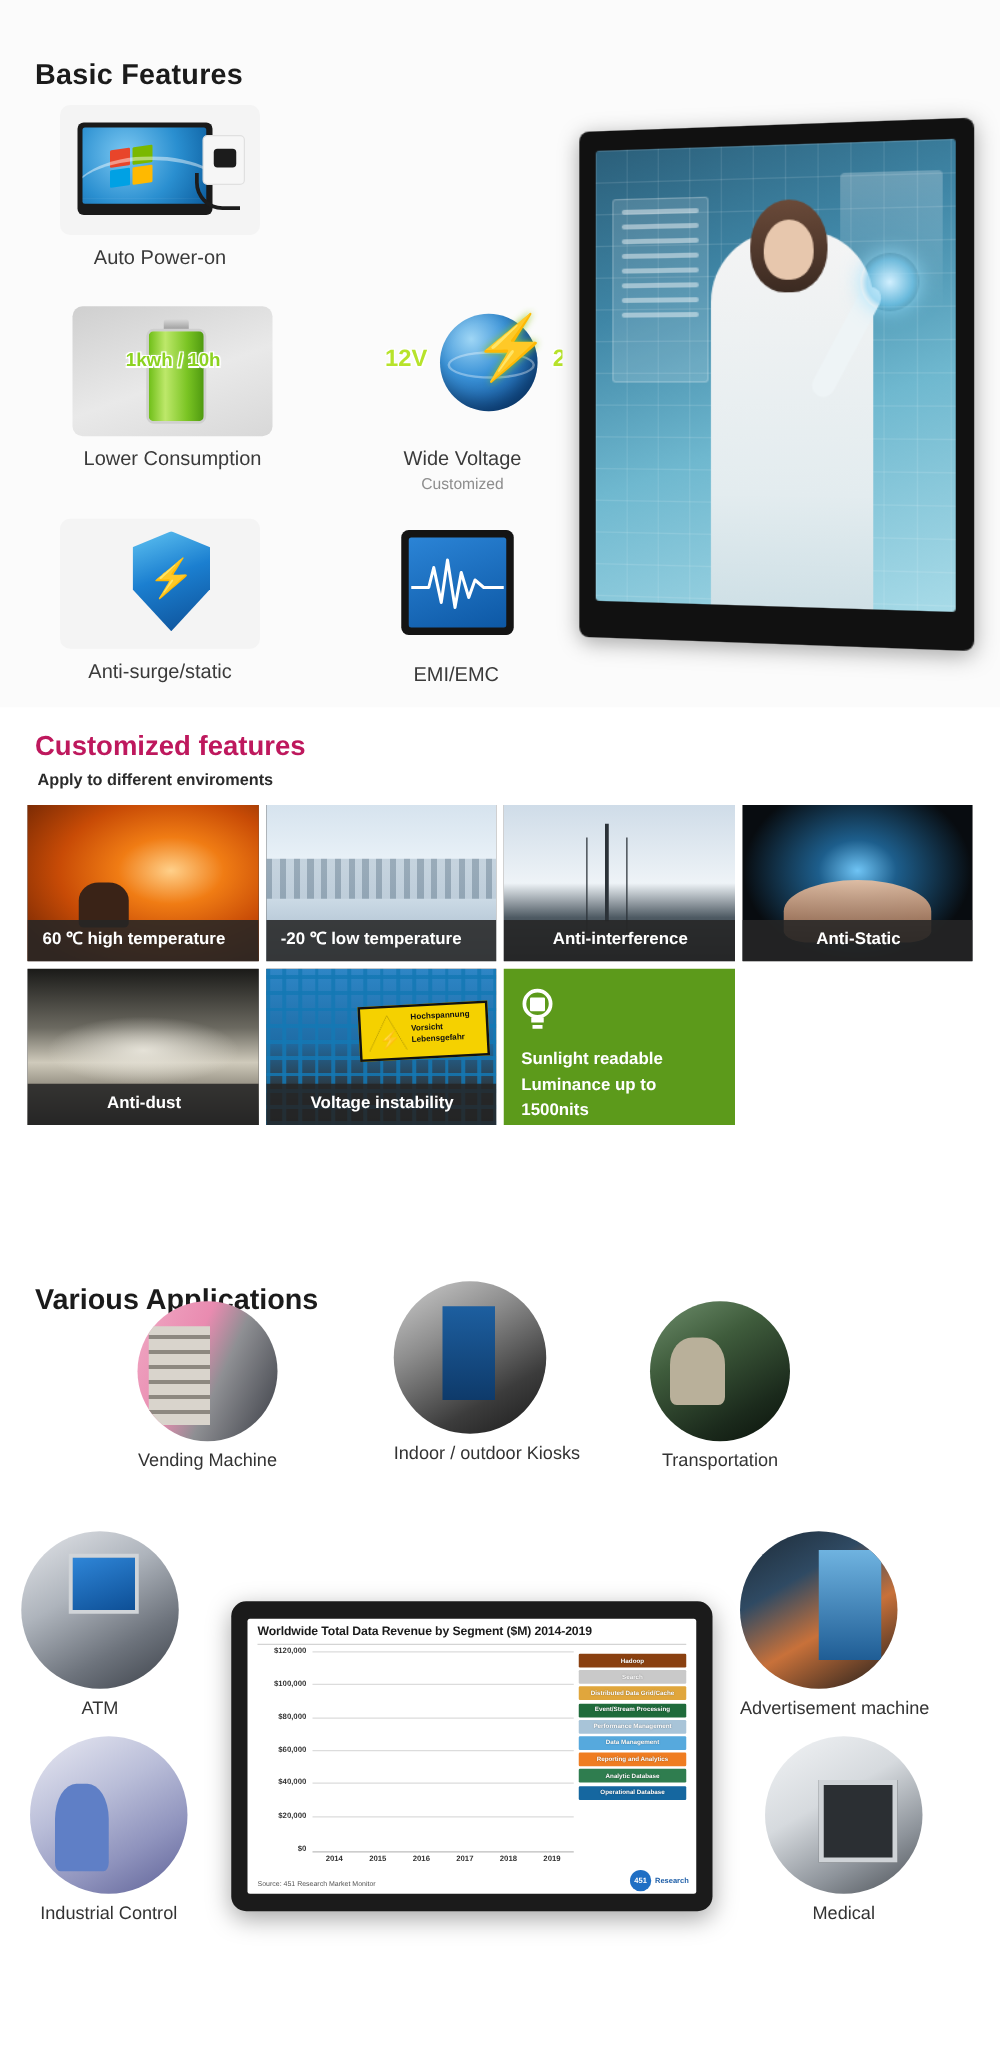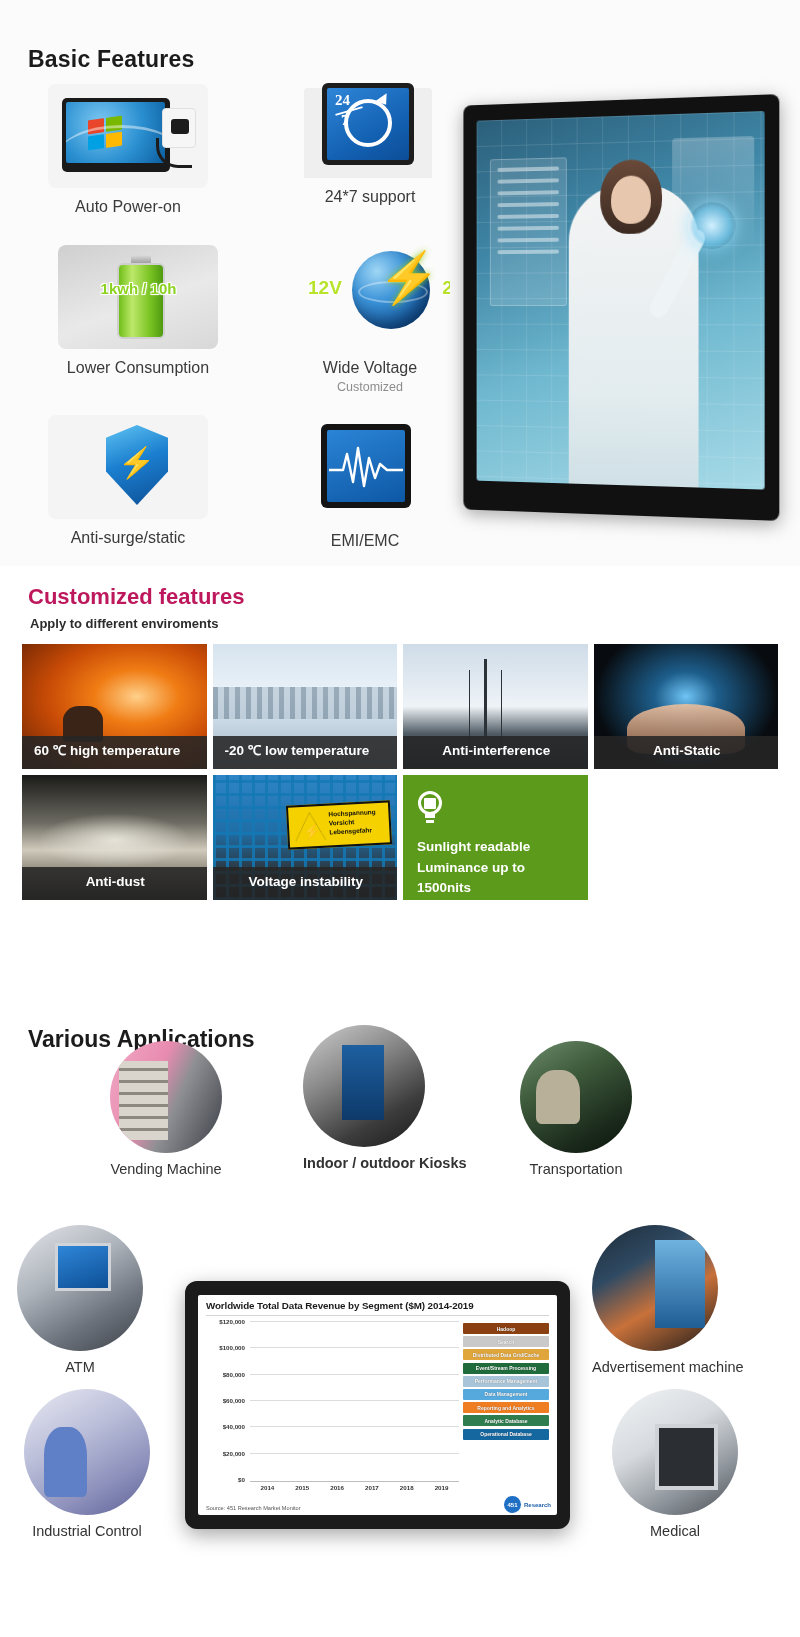--- a/index.html
+++ b/index.html
@@ -283,37 +283,20 @@
             </div>
         <div class="arc"></div>
       </div>
         </div>
       <div class="plug-socket"></div>
       <div class="cord"></div>
     </div>
     <div class="cap">Auto Power-on</div>
   </div>
 
-  <div class="feat" style="left:270px; top:74px;">
-    <div class="tile tile-none">
-      <div class="shadowcard" style="left:14px; top:14px;"></div>
-      <div class="mon247">
-          <div class="scr">
-        <div class="clockring"></div>
-        <div class="clock247">
-          <span class="n24">24</span>
-          <span class="bar"></span>
-          <span class="n7">7</span>
-        </div>
-        <div class="arrow247"></div>
-      </div>
-        </div>
-    </div>
-    <div class="cap">24*7 support</div>
-  </div>
 
   <div class="feat" style="left:38px; top:245px;">
     <div class="tile tile-grey2">
       <div class="batt-wrap">
         <div class="batt-cap"></div>
         <div class="batt-body"></div>
       </div>
       <div class="batt-txt">1kwh / 10h</div>
     </div>
     <div class="cap">Lower Consumption</div>
@@ -437,21 +420,21 @@
 </div>
 
 <div class="sec-apps">
   <div class="h-apps">Various Applications</div>
 
   <div class="app" style="left:106px; top:80px; width:120px;">
     <div class="circ ph-vending" style="width:112px;height:112px;"></div>
     <div class="alabel">Vending Machine</div>
   </div>
 
-  <div class="app" style="left:303px; top:64px; width:120px;font-weight:bold;">
+  <div class="app" style="left:315px; top:64px; width:120px;">
     <div class="circ ph-kiosk" style="width:122px;height:122px;"></div>
     <div class="alabel">Indoor / outdoor Kiosks</div>
   </div>
 
   <div class="app" style="left:516px; top:80px; width:120px;">
     <div class="circ ph-transport" style="width:112px;height:112px;"></div>
     <div class="alabel">Transportation</div>
   </div>
 
   <div class="app" style="left:17px; top:264px; width:126px;">

